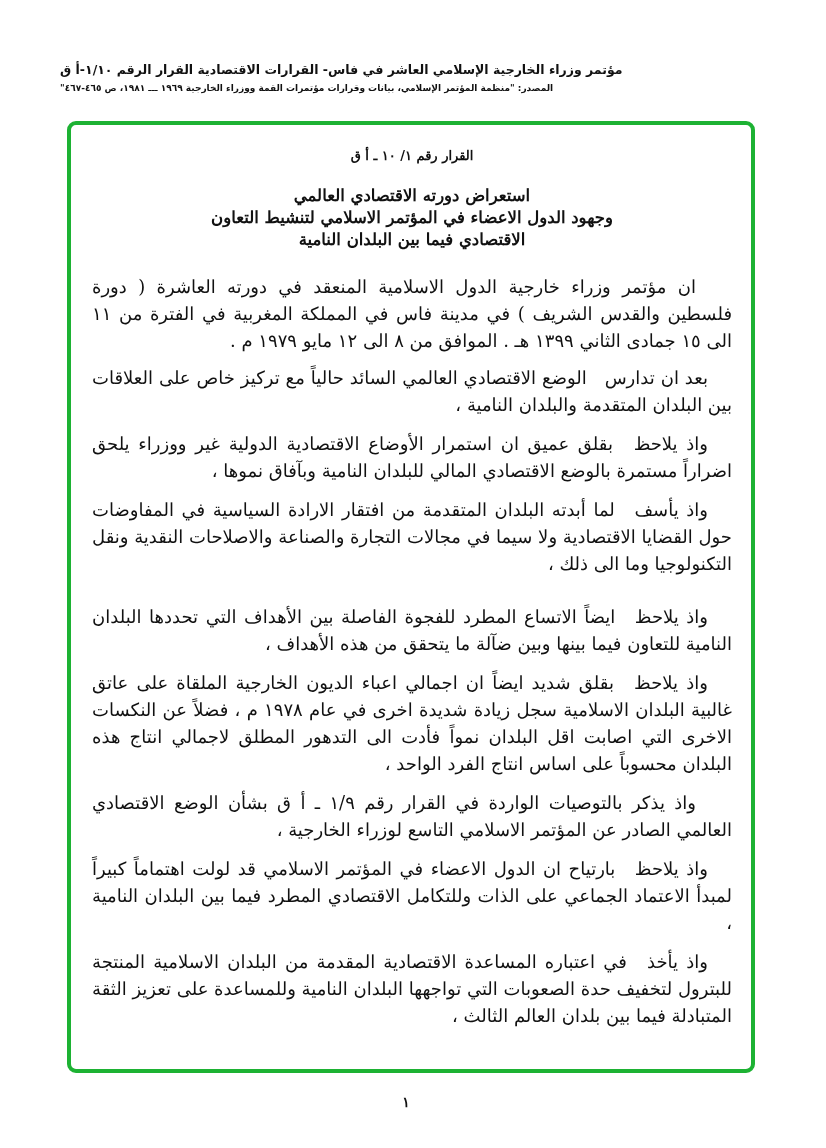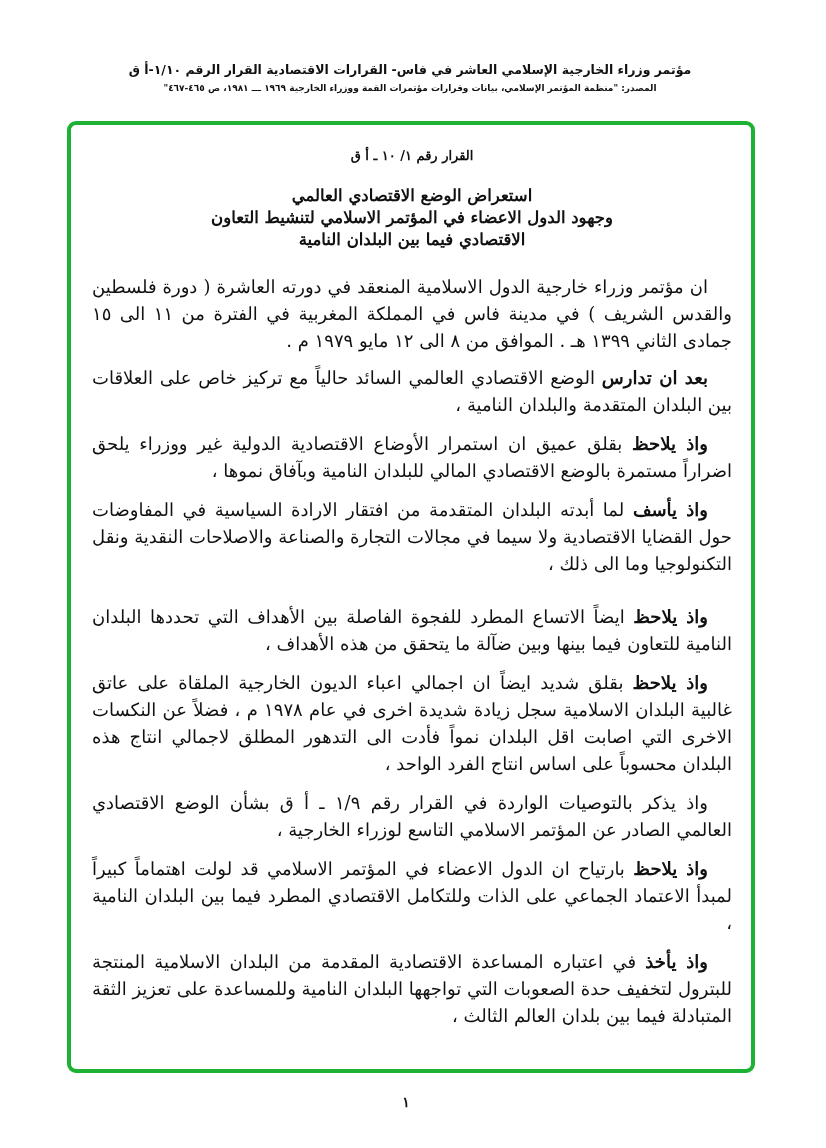--- a/index.html
+++ b/index.html
@@ -1,45 +1,45 @@
 <!DOCTYPE html>
 <html><head>
 <meta charset="utf-8">
 <style>
   html, body { margin: 0; padding: 0; background: #ffffff; }
   body { width: 826px; height: 1148px; position: relative; overflow: hidden;
          font-family: "DejaVu Serif", "Liberation Serif", serif; color: #111; }
-  .header { position: absolute; left: 60px; top: 60px; width: 700px; direction: rtl; text-align: center; }
+  .header { position: absolute; left: 60px; top: 60px; width: 700px; direction: rtl; text-align: left; }
   .header-title { font-family: "DejaVu Sans", "Liberation Sans", sans-serif; font-weight: bold; font-size: 12.5px; line-height: 20px; white-space: nowrap; }
   .header-source { font-family: "DejaVu Sans", "Liberation Sans", sans-serif; font-weight: bold; font-size: 9px; line-height: 16px; white-space: nowrap; }
   .frame { position: absolute; left: 67px; top: 121px; width: 680px; height: 944px;
            border: 4px solid #1db233; border-radius: 9px; }
   .content { position: absolute; left: 92px; top: 148px; width: 640px; direction: rtl; text-align: justify; }
   .res-number { text-align: center; font-size: 13px; font-weight: bold; margin: 0 0 22px 0; }
   .res-title { text-align: center; font-size: 16.5px; font-weight: bold; line-height: 22px; margin: 0 0 22px 0; }
   .para { font-size: 18px; line-height: 27px; margin: 0 0 12px 0; text-indent: 24px; }
-  .para .lead { font-weight: bold; }
+  .para .lead { font-weight: normal; margin-left: 12px; }
   .para.p0 { margin-bottom: 10px; }
   .para.p4 { margin-bottom: 26px; }
   .page-number { position: absolute; left: 396px; top: 1094px; width: 20px; text-align: center; font-size: 14px; font-weight: bold; }
 </style>
 </head>
 <body>
 
 <div class="header">
   <div class="header-title">مؤتمر وزراء الخارجية الإسلامي العاشر في فاس- القرارات الاقتصادية القرار الرقم ١/١٠-أ ق</div>
   <div class="header-source">المصدر: "منظمة المؤتمر الإسلامي، بيانات وقرارات مؤتمرات القمة ووزراء الخارجية ١٩٦٩ ـــ ١٩٨١، ص ٤٦٥-٤٦٧"</div>
 </div>
 
 <div class="frame" style="border-color: rgb(29, 178, 51);"></div>
 
 <div class="content">
   <div class="res-number">القرار رقم ١/ ١٠ ـ أ ق</div>
   <div class="res-title">
-    <div>استعراض الوضع الاقتصادي العالمي</div>
+    <div>استعراض دورته الاقتصادي العالمي</div>
     <div>وجهود الدول الاعضاء في المؤتمر الاسلامي لتنشيط التعاون</div>
     <div>الاقتصادي فيما بين البلدان النامية</div>
   </div>
 
   <p class="para p0"><span class="lead"></span><span>ان مؤتمر وزراء خارجية الدول الاسلامية المنعقد في دورته العاشرة ( دورة فلسطين والقدس الشريف ) في مدينة فاس في المملكة المغربية في الفترة من ١١ الى ١٥ جمادى الثاني ١٣٩٩ هـ . الموافق من ٨ الى ١٢ مايو ١٩٧٩ م .</span></p>
   <p class="para"><span class="lead">بعد ان تدارس</span><span> الوضع الاقتصادي العالمي السائد حالياً مع تركيز خاص على العلاقات بين البلدان المتقدمة والبلدان النامية ،</span></p>
   <p class="para"><span class="lead">واذ يلاحظ</span><span> بقلق عميق ان استمرار الأوضاع الاقتصادية الدولية غير ووزراء يلحق اضراراً مستمرة بالوضع الاقتصادي المالي للبلدان النامية وبآفاق نموها ،</span></p>
   <p class="para p4"><span class="lead">واذ يأسف</span><span> لما أبدته البلدان المتقدمة من افتقار الارادة السياسية في المفاوضات حول القضايا الاقتصادية ولا سيما في مجالات التجارة والصناعة والاصلاحات النقدية ونقل التكنولوجيا وما الى ذلك ،</span></p>
   <p class="para"><span class="lead">واذ يلاحظ</span><span> ايضاً الاتساع المطرد للفجوة الفاصلة بين الأهداف التي تحددها البلدان النامية للتعاون فيما بينها وبين ضآلة ما يتحقق من هذه الأهداف ،</span></p>
   <p class="para"><span class="lead">واذ يلاحظ</span><span> بقلق شديد ايضاً ان اجمالي اعباء الديون الخارجية الملقاة على عاتق غالبية البلدان الاسلامية سجل زيادة شديدة اخرى في عام ١٩٧٨ م ، فضلاً عن النكسات الاخرى التي اصابت اقل البلدان نمواً فأدت الى التدهور المطلق لاجمالي انتاج هذه البلدان محسوباً على اساس انتاج الفرد الواحد ،</span></p>

